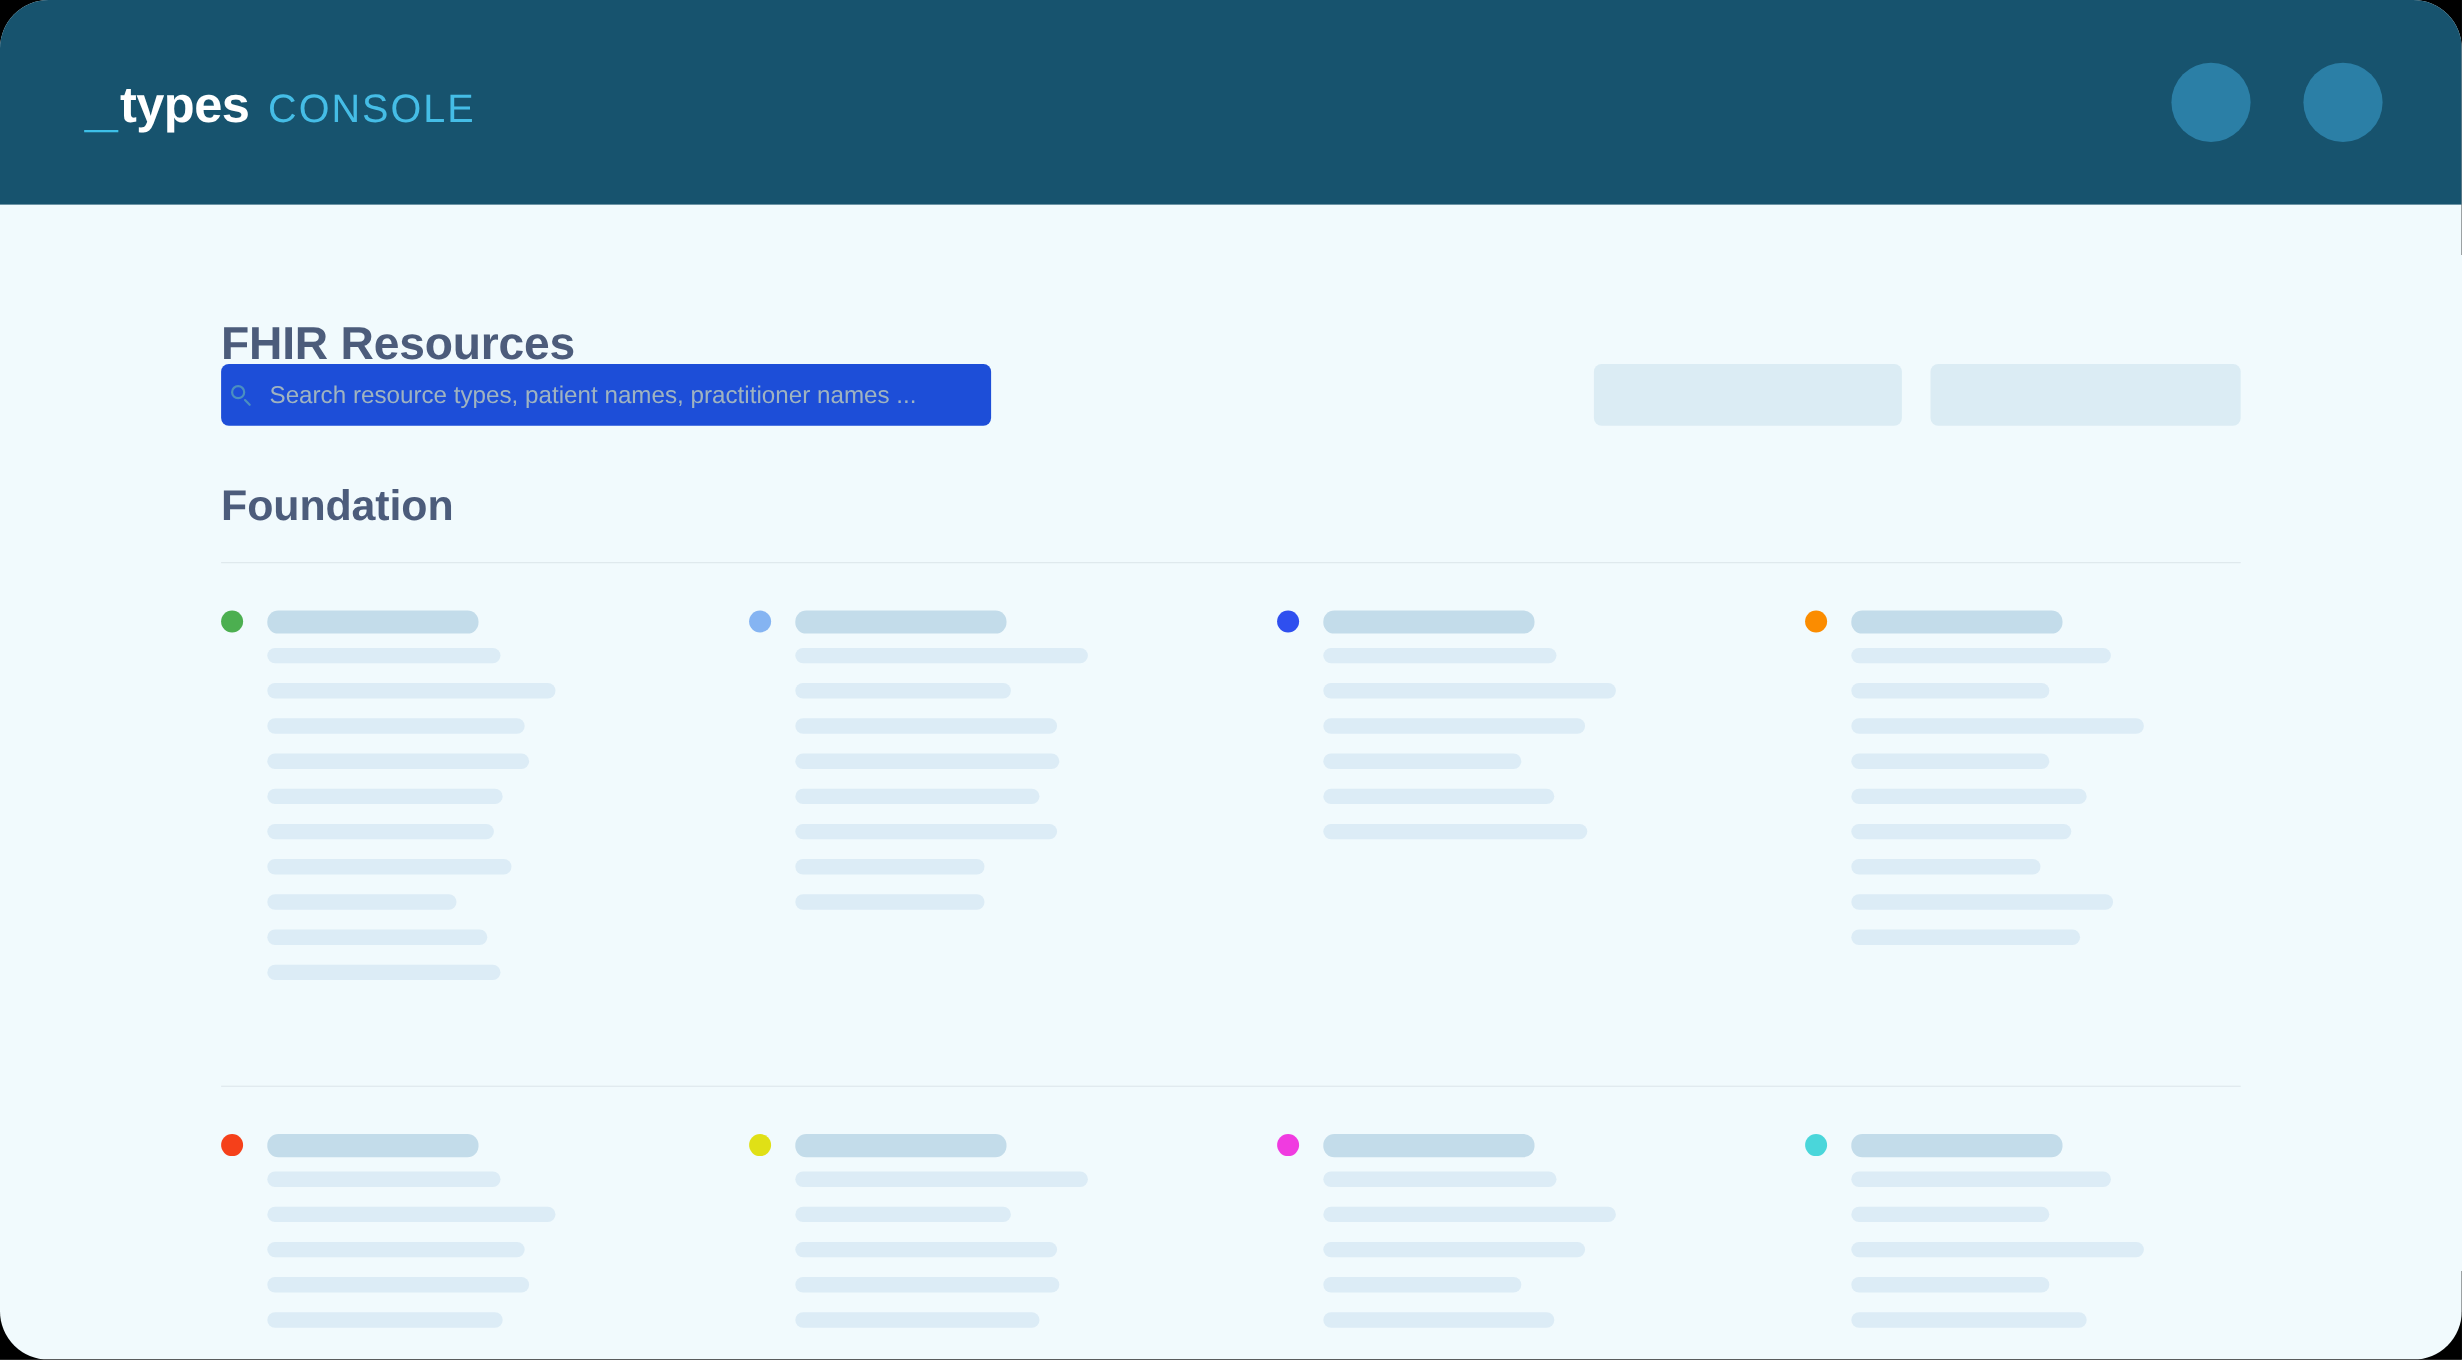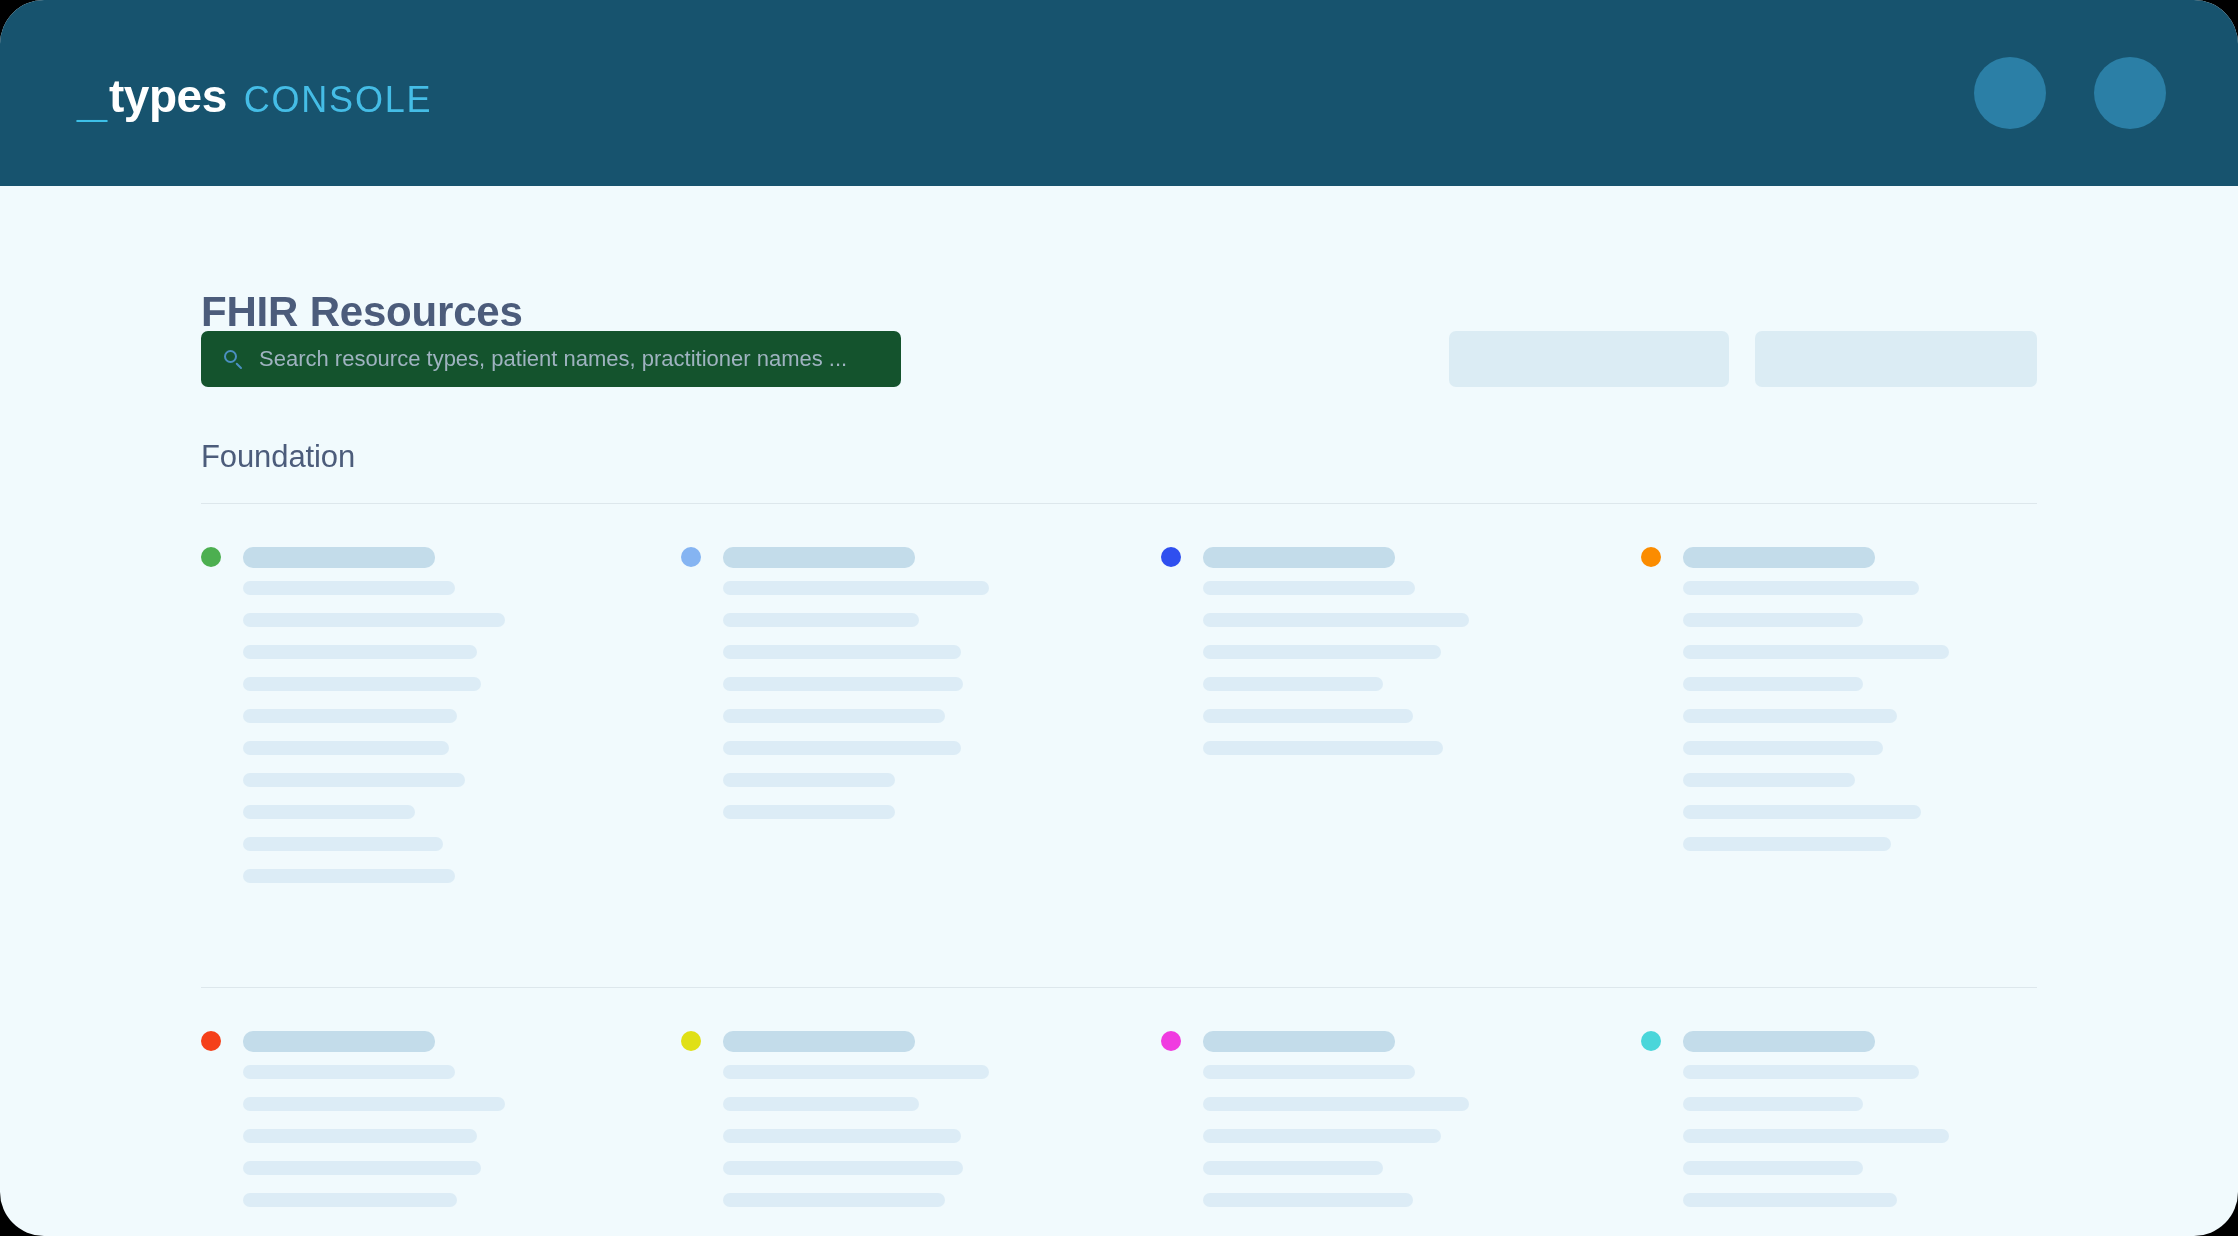--- a/index.html
+++ b/index.html
@@ -194,25 +194,25 @@
     top: 145px;
     width: 1836px;
     height: 56px;
   }
   #resource-search {
     position: absolute;
     left: 0;
     top: 0;
     width: 700px;
     height: 56px;
-    background: #14532d;
+    background: #1d4ed8;
     border-radius: 7px;
     display: flex;
     align-items: center;
-    padding-left: 22px;
+    padding-left: 8px;
     box-sizing: border-box;
     cursor: text;
   }
   #resource-search .search-glyph-sm {
     width: 20px;
     height: 20px;
     flex: 0 0 auto;
     position: relative;
   }
   #resource-search .search-glyph-sm::before {
@@ -254,22 +254,22 @@
   
   .section {
     position: absolute;
     left: 201px;
     width: 1836px;
   }
   #section-foundation { top: 255px; }
   #section-base       { top: 770px; }
 
   .section-title {
-    font-size: 31px;
-    font-weight: 400;
+    font-size: 39px;
+    font-weight: 700;
     color: #4c5c7b;
     letter-spacing: -0.1px;
     margin: 0;
     padding: 0;
     line-height: 1;
   }
   .section-divider {
     margin-top: 31px;
     width: 100%;
     height: 1px;

